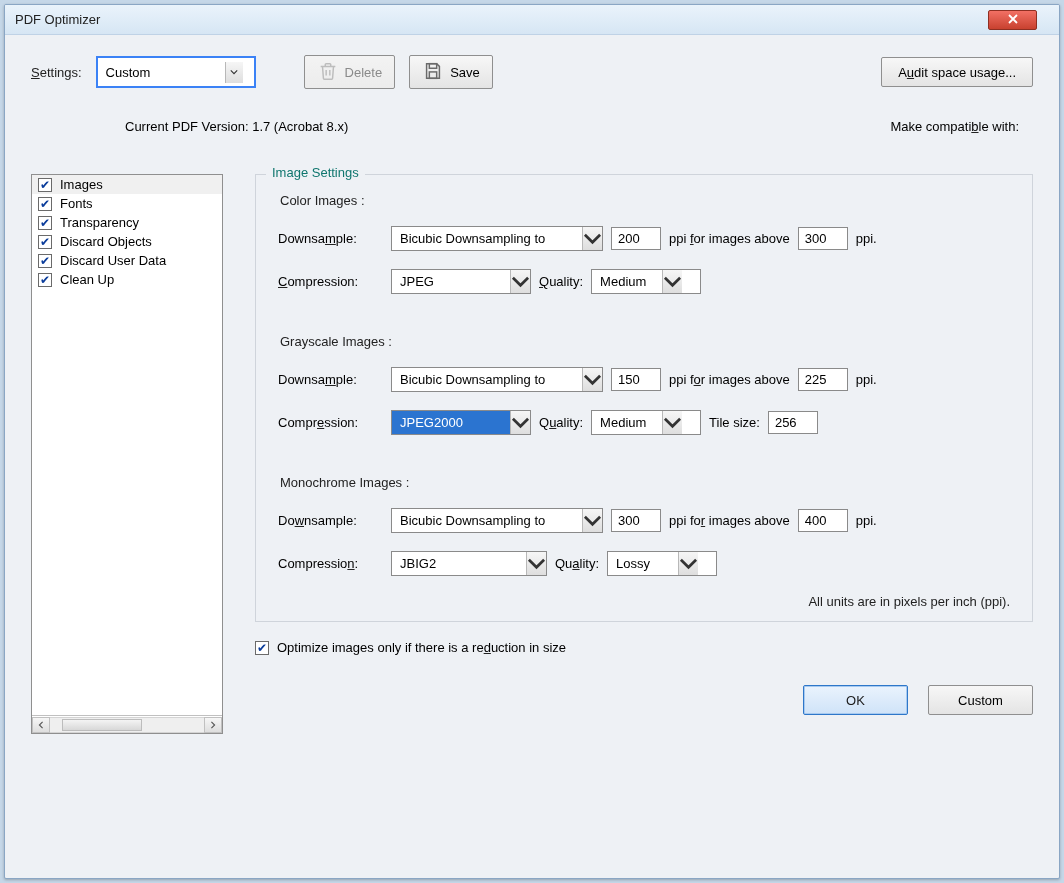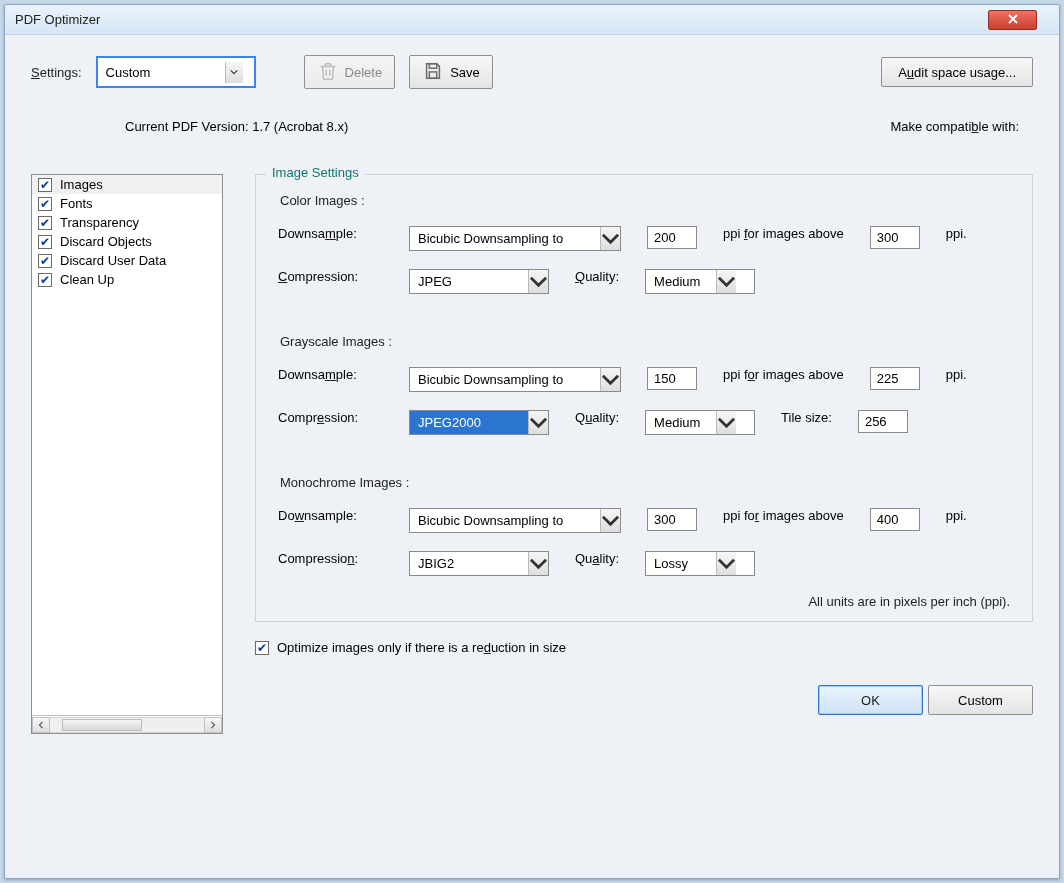--- a/index.html
+++ b/index.html
@@ -32,30 +32,30 @@
 .checkbox { width:14px; height:14px; border:1px solid #6a6a6a; background:#fff; display:flex; align-items:center; justify-content:center; }
 .checkbox .mark { color:#0a3c9b; font-size:12px; line-height:12px; }
 .sidebar-scroll { height:18px; border-top:1px solid #c0c0c0; display:flex; align-items:center; }
 .sb-arrow { width:18px; height:16px; background:linear-gradient(#f6f6f6,#dedede); border:1px solid #c0c0c0; display:flex; align-items:center; justify-content:center; }
 .sb-track { flex:1; background:#efefef; height:16px; position:relative; border-top:1px solid #d4d4d4; border-bottom:1px solid #d4d4d4; }
 .sb-thumb { position:absolute; left:12px; width:80px; top:1px; bottom:1px; background:linear-gradient(#f4f4f4,#d8d8d8); border:1px solid #bcbcbc; }
 .panel { flex:1; }
 .fieldset { border:1px solid #cfd4db; padding: 18px 22px 12px 22px; position:relative; }
 .legend { position:absolute; top:-10px; left:10px; background:#eef1f5; padding:0 6px; color:#0f766e; }
 .section-head { color:#222; margin: 0 0 18px 2px; }
-.form-row { display:flex; gap:26px; margin-bottom:18px; }
+.form-row { display:flex; align-items:center; gap:8px; margin-bottom:18px; }
 .form-row .rlabel { width:105px; text-align:left; }
 .tb { border:1px solid #8a8a8a; background:#fff; height:23px; padding:1px 6px; width:50px; text-align:left; }
 .sel { display:inline-flex; align-items:center; border:1px solid #8a8a8a; background:#fff; height:25px; }
 .sel.highlight { background:#2b74d0; color:#fff; }
 .sel .txt { padding:0 8px; min-width: 110px; }
 .sel .arrow { width:20px; height:23px; background:linear-gradient(#f6f6f6,#dedede); border-left:1px solid #b8b8b8; display:flex; align-items:center; justify-content:center; }
 .footer-note { text-align:right; color:#222; margin-top:10px; }
 .opt-row { display:flex; align-items:center; gap:8px; margin:18px 0 0 0; }
-.dlg-buttons { display:flex; justify-content:flex-end; gap:5px; margin-top:30px; }
+.dlg-buttons { display:flex; justify-content:flex-end; gap:20px; margin-top:30px; }
 .push { width:105px; height:30px; border:1px solid #8f8f8f; background:linear-gradient(#f7f7f7,#e4e4e4); border-radius:2px; display:flex; align-items:center; justify-content:center; cursor:pointer; }
 .push.primary { border:1px solid #2e77c9; background:linear-gradient(#eaf3fd,#cfe3f8); box-shadow:0 0 0 1px #a7caf0 inset; color:#1b1b1b; }
 </style>
 </head>
 <body>
 
 <div class="window">
   <div class="titlebar">
     <span class="title">PDF Optimizer</span>
     <span class="spacer"></span>
@@ -257,21 +257,21 @@
                   </svg>
                 </span>
               </div>
             <input class="tb" value="300" style="">
             <span>ppi fo<span class="u">r</span> images above</span>
             <input class="tb" value="400" style="">
             <span>ppi.</span>
           </div>
           <div class="form-row">
             <span class="rlabel">Compressio<span class="u">n</span>:</span>
-            <div class="sel" style="width:140px">
+            <div class="sel" style="width:156px">
                 <span class="txt">JBIG2</span>
                 <span style="flex:1"></span>
                 <span class="arrow">
                   <svg viewBox="0 0 10 10">
                     <path d="M1 3 L5 7 L9 3" fill="none" stroke="#333" stroke-width="1.4"></path>
                   </svg>
                 </span>
               </div>
             <span>Qu<span class="u">a</span>lity:</span>
             <div class="sel" style="width:110px">

